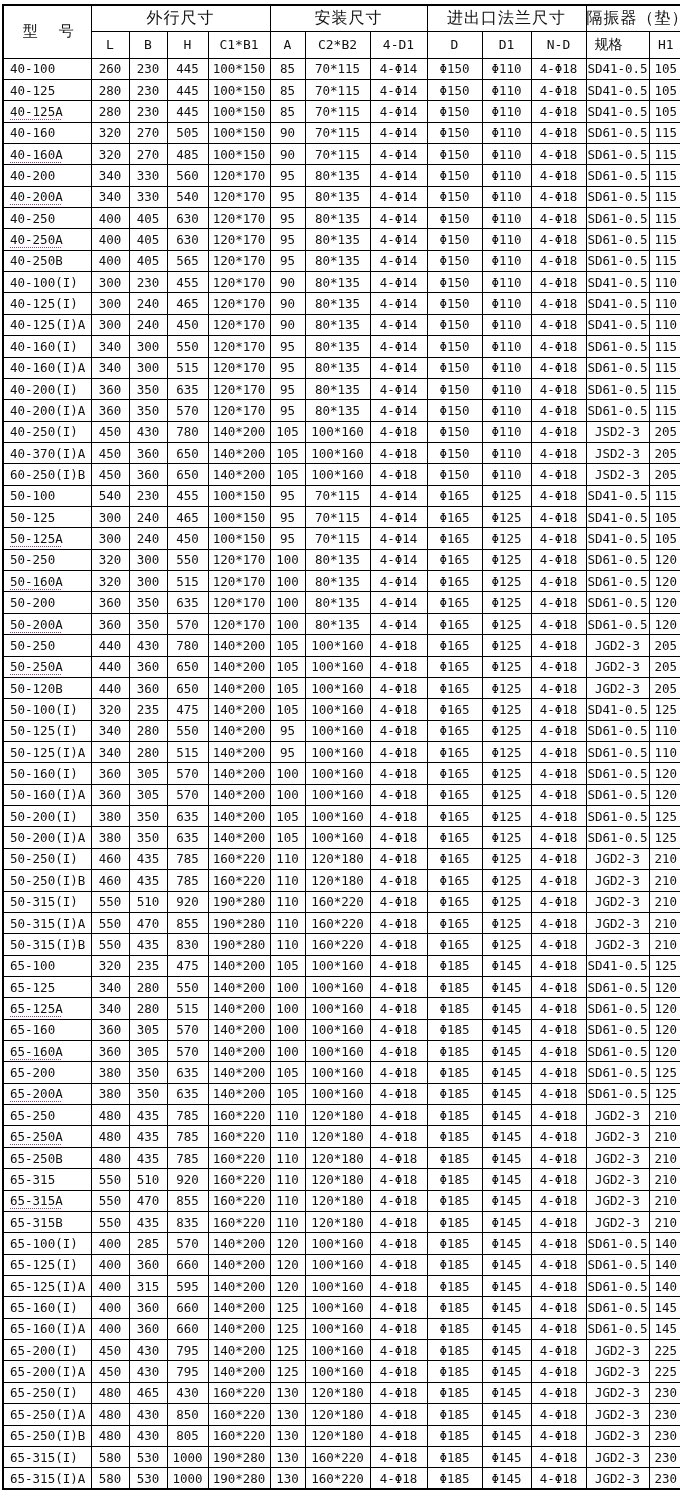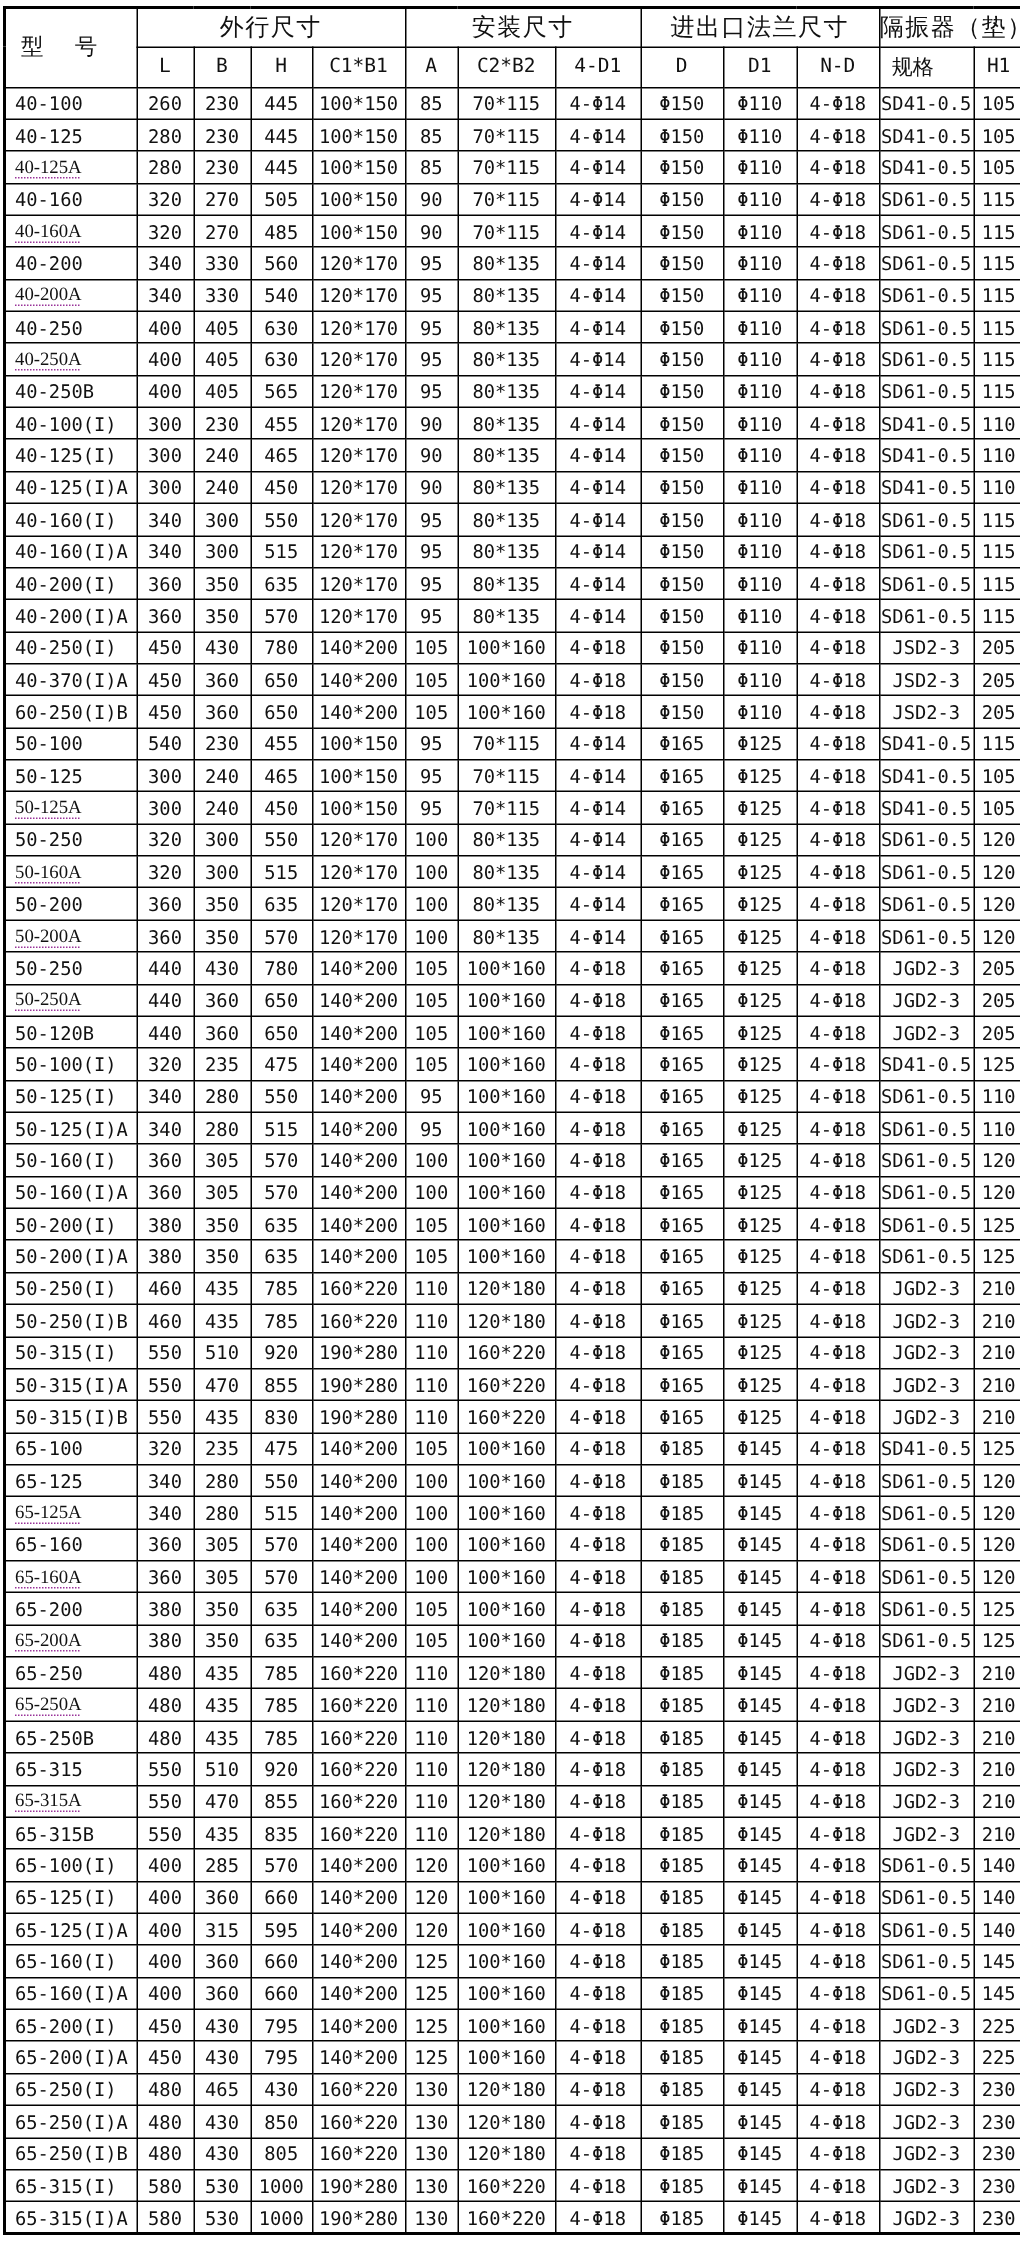--- a/index.html
+++ b/index.html
@@ -27,21 +27,21 @@
   thead tr.group-row { height: 26px; }
   thead tr.cols-row  { height: 27px; }
   thead th.group {
     font-family: "DejaVu Sans", "Liberation Sans", sans-serif;
     font-size: 16px;
     letter-spacing: 1px;
   }
   thead th.model-head {
     font-family: "DejaVu Sans", "Liberation Sans", sans-serif;
     font-size: 15px;
-    text-align: left;
+    text-align: center;
     padding-left: 10px;
     letter-spacing: 8px;
   }
   thead th.colname { font-size: 13px; }
   thead th.colname-cjk {
     font-family: "DejaVu Sans", "Liberation Sans", sans-serif;
     font-size: 14px;
     text-align: left;
     padding-left: 8px;
   }
@@ -49,21 +49,20 @@
   tbody td { font-size: 12.5px; }
   tbody td.model {
     text-align: left;
     padding-left: 6px;
     font-size: 12.5px;
   }
   tbody td.model.sp {
     text-decoration: underline dotted #993399;
     text-decoration-thickness: 1px;
     text-underline-offset: 3px;
-    font-family: Liberation Serif, serif;
   }
   
   col.c-model {width: 88px;} col.c-l {width: 38px;} col.c-b {width: 38px;}
   col.c-h {width: 41px;} col.c-c1b1 {width: 62px;} col.c-a {width: 35px;}
   col.c-c2b2 {width: 65px;} col.c-4d1 {width: 57px;} col.c-d {width: 55px;}
   col.c-d1 {width: 49px;} col.c-nd {width: 55px;} col.c-spec {width: 63px;}
   col.c-h1 {width: 34px;}
 </style>
 </head>
 <body>

